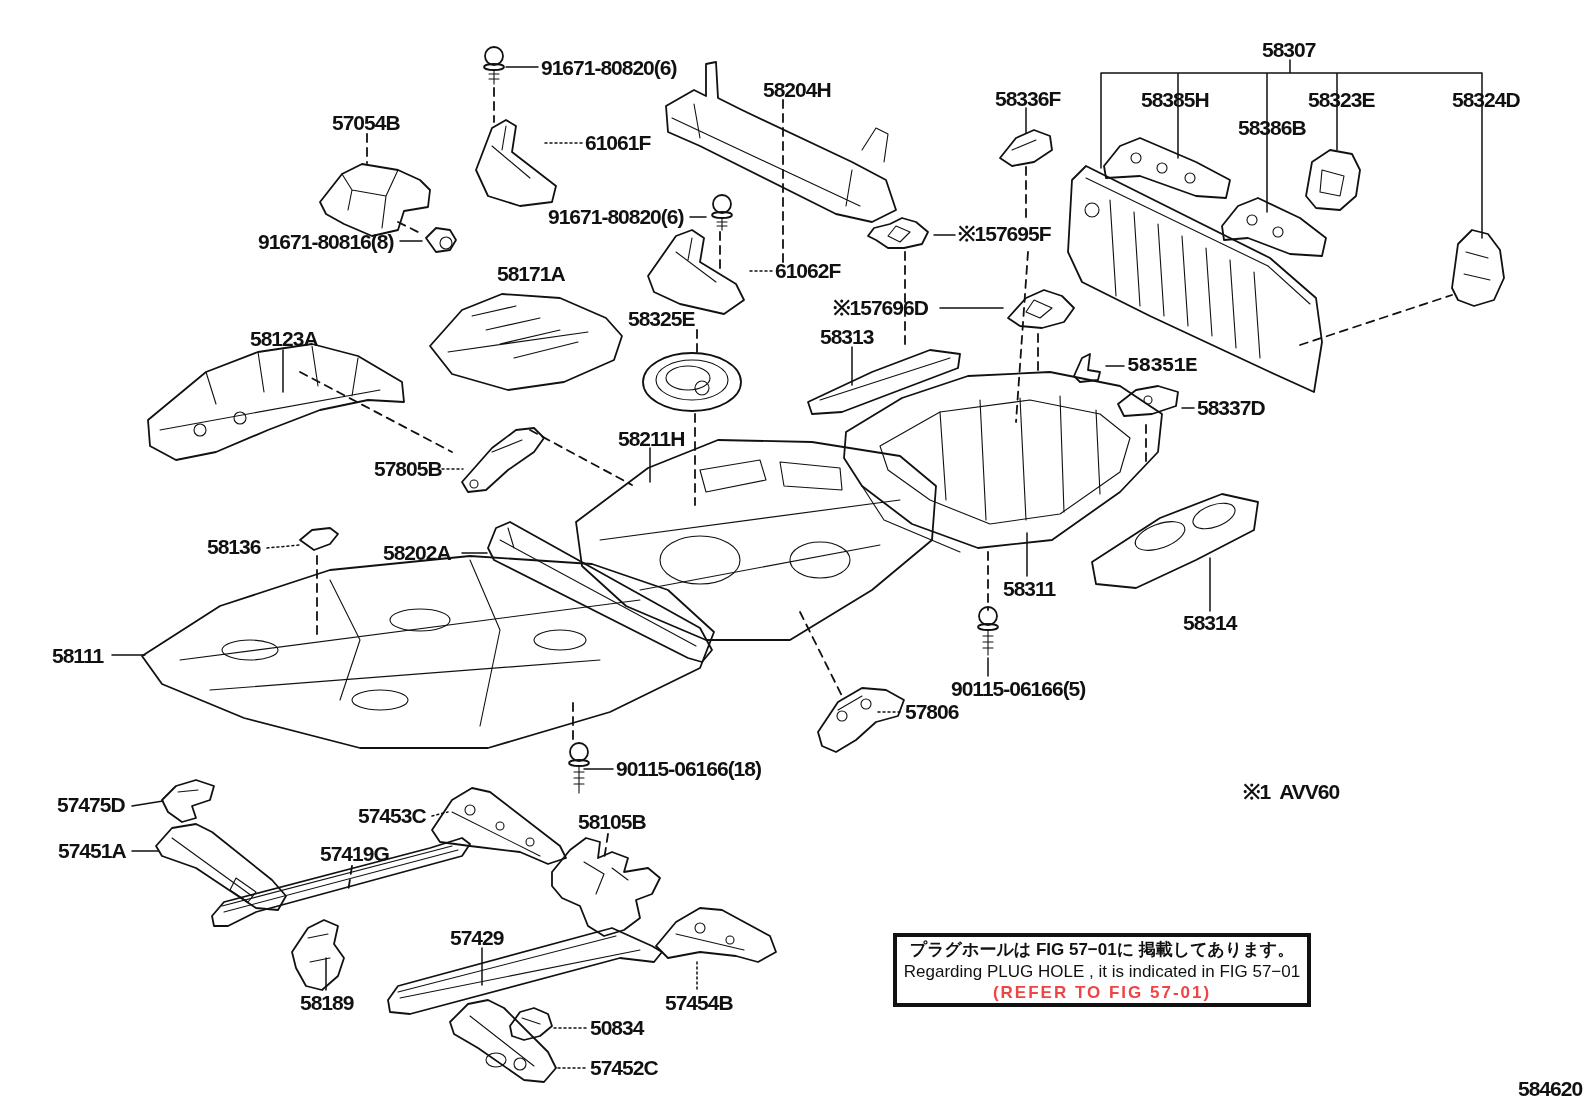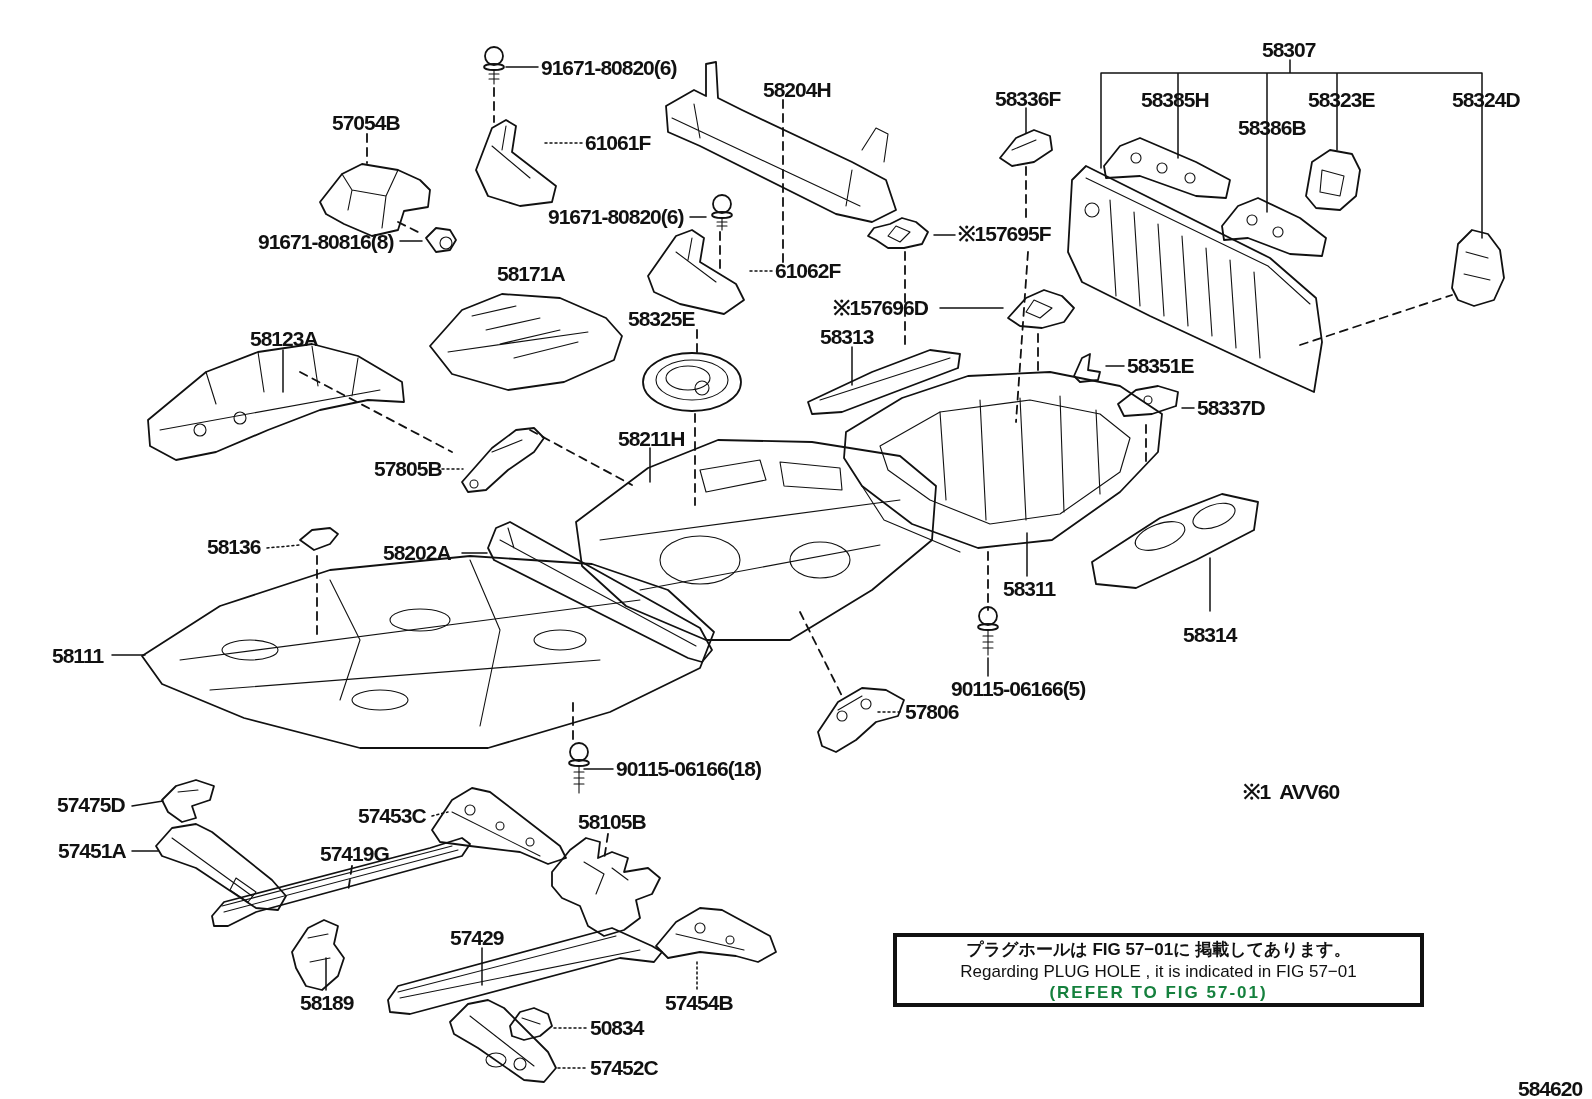--- a/index.html
+++ b/index.html
@@ -7,26 +7,26 @@
           font-family:"Liberation Sans",sans-serif;}
   .lbl{position:absolute;font-family:"Liberation Sans",sans-serif;font-weight:bold;
        font-size:21px;line-height:1;letter-spacing:-1px;color:#111;white-space:pre;}
   svg{position:absolute;left:0;top:0;}
   svg path, svg circle, svg ellipse{fill:none;stroke:#111;stroke-width:1.8;
        stroke-linejoin:round;stroke-linecap:round;}
   svg .thin{stroke-width:1.1;}
   svg .lead{stroke-width:1.5;}
   svg .dot{stroke-width:1.5;stroke-dasharray:2 3;}
   svg .dash{stroke-width:1.8;stroke-dasharray:8 6;}
-  .notebox{position:absolute;left:893px;top:933px;width:531px;height:74px;border:4px solid #111;
+  .notebox{position:absolute;left:893px;top:933px;width:418px;height:74px;border:4px solid #111;
        box-sizing:border-box;display:flex;flex-direction:column;justify-content:center;
        align-items:center;text-align:center;background:#fff;}
   .nb1{font-size:17px;font-weight:bold;color:#111;}
   .nb2{font-size:17px;color:#111;margin-top:1px;}
-  .nb3{font-size:17px;font-weight:bold;letter-spacing:2px;color:#15803d;margin-top:1px;text-align:center;}
+  .nb3{font-size:17px;font-weight:bold;letter-spacing:2px;color:#ef4444;margin-top:1px;text-align:center;}
 </style>
 </head>
 <body>
 
 <div class="canvas">
 
 <svg width="1592" height="1099" viewBox="0 0 1592 1099">
 
   <g>
     <path class="lead" d="M506,67 H538"></path>
@@ -339,29 +339,29 @@
       <div class="lbl" style="left: 628px; top: 308px;">58325E</div>
       <div class="lbl" style="left: 820px; top: 326px;">58313</div>
       <div class="lbl" style="left: 958px; top: 223px;">※157695F</div>
       <div class="lbl" style="left: 833px; top: 297px;">※157696D</div>
       <div class="lbl" style="left: 995px; top: 88px;">58336F</div>
       <div class="lbl" style="left: 1262px; top: 39px;">58307</div>
       <div class="lbl" style="left: 1141px; top: 89px;">58385H</div>
       <div class="lbl" style="left: 1308px; top: 89px;">58323E</div>
       <div class="lbl" style="left: 1452px; top: 89px;">58324D</div>
       <div class="lbl" style="left: 1238px; top: 117px;">58386B</div>
-      <div class="lbl" style="left: 1127px; top: 355px;">58351E</div>
+      <div class="lbl" style="left: 1127px; top: 355px; font-family: Liberation Mono, monospace;">58351E</div>
       <div class="lbl" style="left: 1197px; top: 397px;">58337D</div>
       <div class="lbl" style="left: 374px; top: 458px;">57805B</div>
       <div class="lbl" style="left: 618px; top: 428px;">58211H</div>
       <div class="lbl" style="left: 207px; top: 536px;">58136</div>
       <div class="lbl" style="left: 383px; top: 542px;">58202A</div>
       <div class="lbl" style="left: 52px; top: 645px;">58111</div>
       <div class="lbl" style="left: 1003px; top: 578px;">58311</div>
-      <div class="lbl" style="left: 1183px; top: 612px; margin-top: 12px;">58314</div>
+      <div class="lbl" style="left: 1183px; top: 612px;">58314</div>
       <div class="lbl" style="left: 951px; top: 678px;">90115-06166(5)</div>
       <div class="lbl" style="left: 905px; top: 701px;">57806</div>
       <div class="lbl" style="left: 616px; top: 758px;">90115-06166(18)</div>
       <div class="lbl" style="left: 57px; top: 794px;">57475D</div>
       <div class="lbl" style="left: 358px; top: 805px;">57453C</div>
       <div class="lbl" style="left: 578px; top: 811px;">58105B</div>
       <div class="lbl" style="left: 58px; top: 840px;">57451A</div>
       <div class="lbl" style="left: 320px; top: 843px;">57419G</div>
       <div class="lbl" style="left: 450px; top: 927px;">57429</div>
       <div class="lbl" style="left: 300px; top: 992px;">58189</div>

